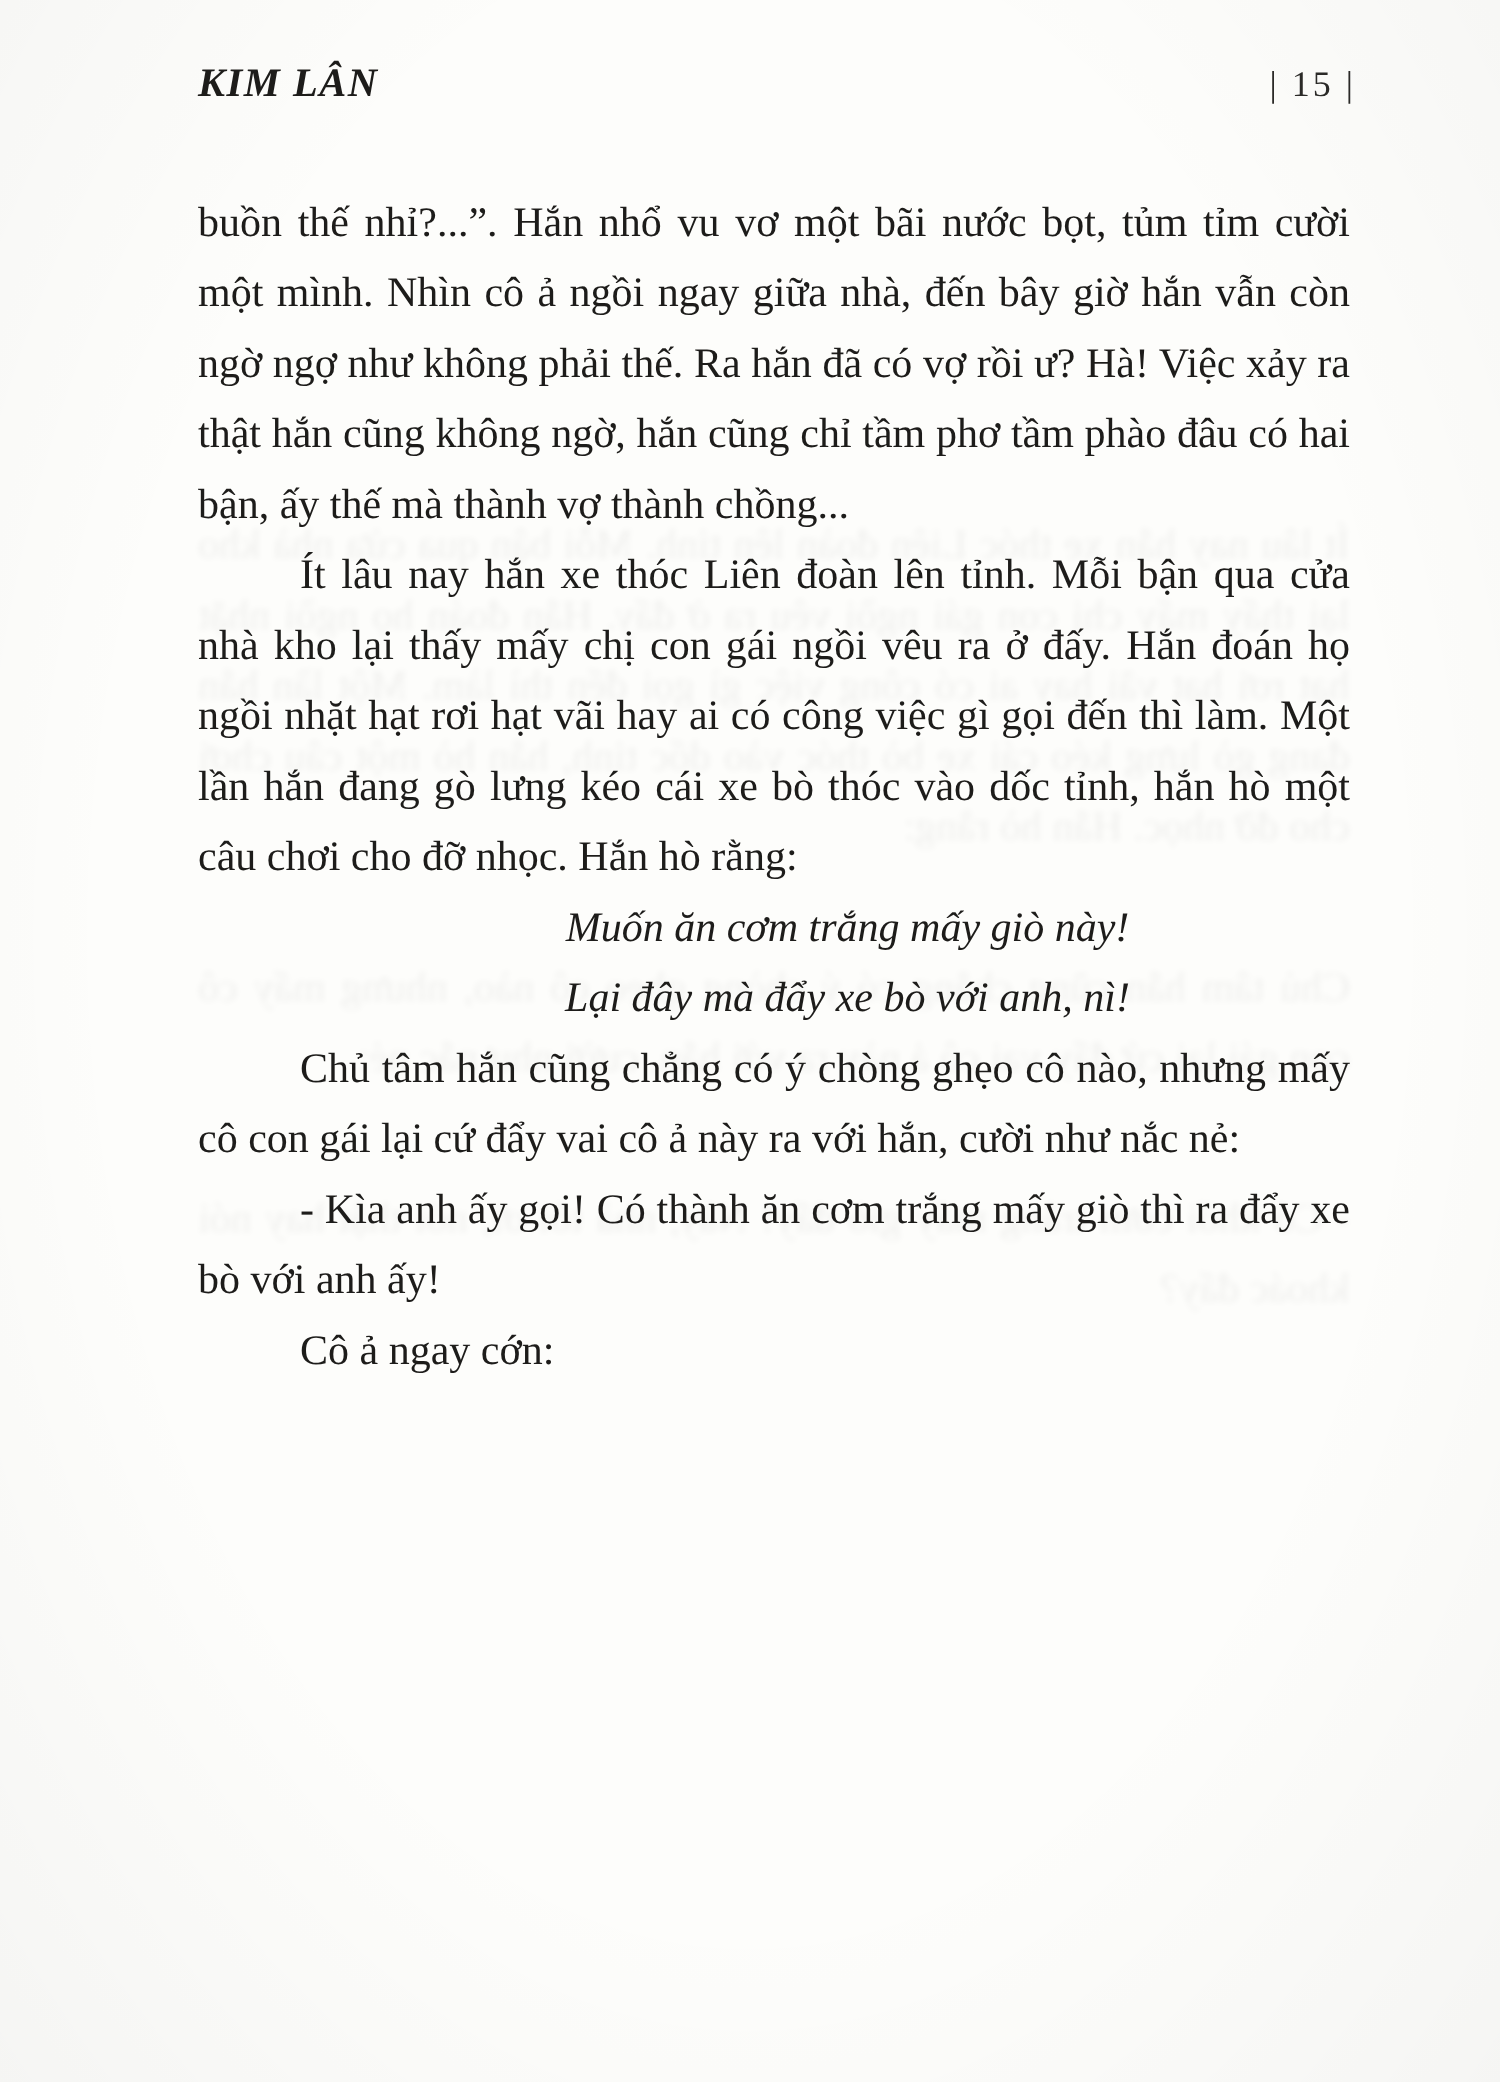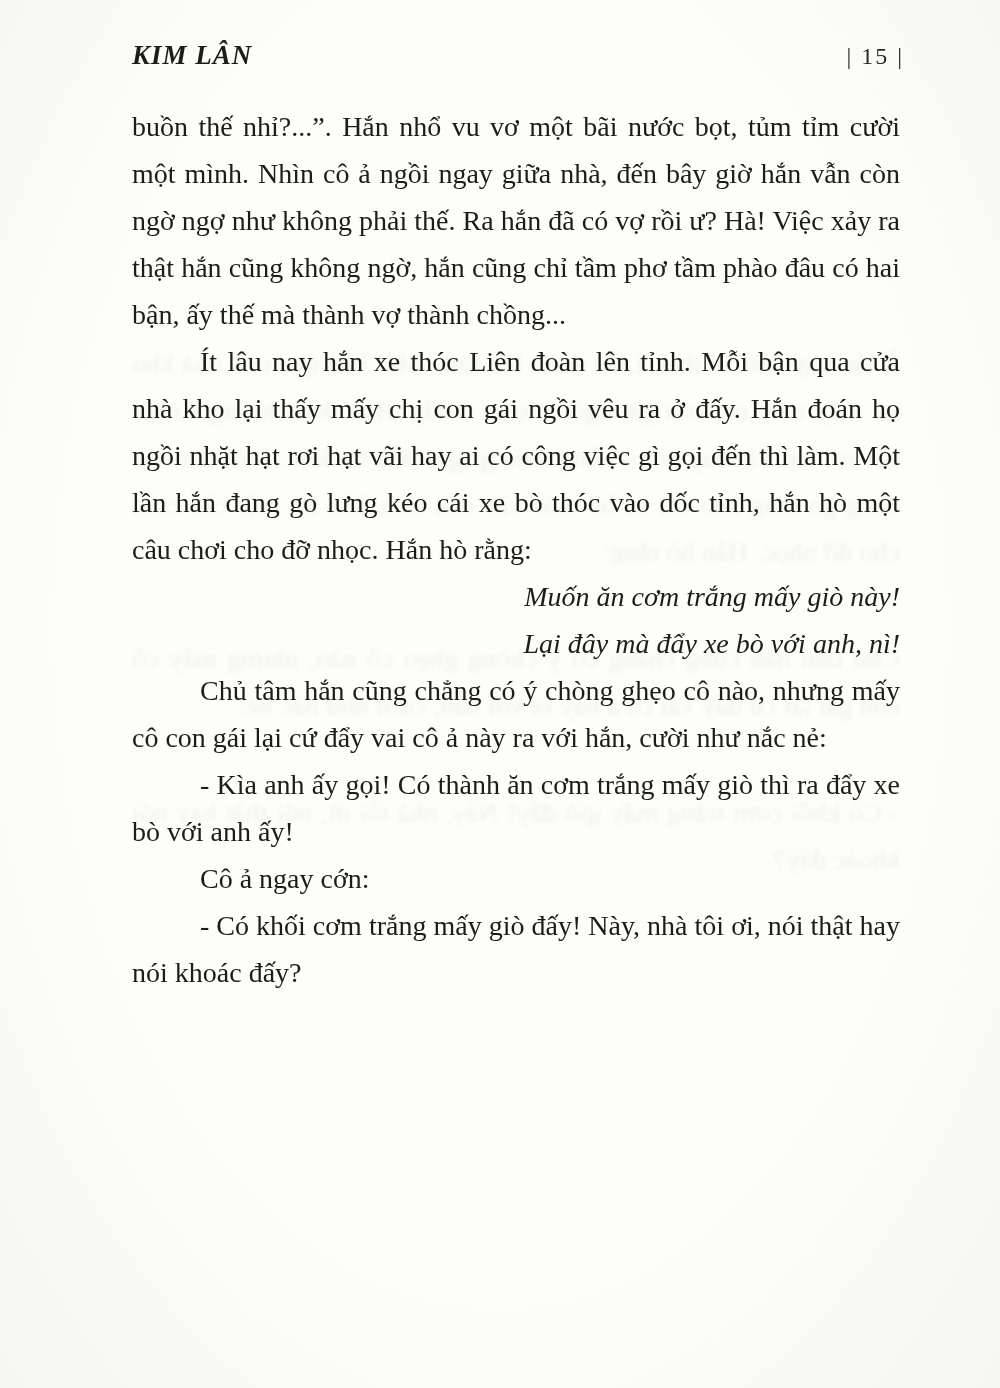--- a/index.html
+++ b/index.html
@@ -39,39 +39,39 @@
     letter-spacing: 1px;
   }
   .pageno {
     font-size: 24px;
     color: #2b2a28;
     letter-spacing: 2px;
   }
   .body-text {
     position: relative;
     z-index: 2;
-    margin-top: 32px;
+    margin-top: 54px;
     padding: 0 100px 0 132px;
     font-size: 28px;
     line-height: 47px;
   }
   .para {
     margin: 0;
     text-align: justify;
     text-justify: inter-word;
   }
   .indent {
     text-indent: 68px;
     font-family: Liberation Serif, serif;
   }
   .verse {
     margin: 0;
     font-style: italic;
     padding-left: 98px;
-    text-align: right;
+    text-align: center;
   }
   
   .ghost {
     position: absolute;
     top: 340px;
     left: 0;
     width: 1000px;
     padding: 0 132px 0 100px;
     box-sizing: border-box;
     font-size: 28px;
@@ -97,21 +97,20 @@
   </div>
 
   <div class="body-text">
     <p class="para">buồn thế nhỉ?...”. Hắn nhổ vu vơ một bãi nước bọt, tủm tỉm cười một mình. Nhìn cô ả ngồi ngay giữa nhà, đến bây giờ hắn vẫn còn ngờ ngợ như không phải thế. Ra hắn đã có vợ rồi ư? Hà! Việc xảy ra thật hắn cũng không ngờ, hắn cũng chỉ tầm phơ tầm phào đâu có hai bận, ấy thế mà thành vợ thành chồng...</p>
     <p class="para indent">Ít lâu nay hắn xe thóc Liên đoàn lên tỉnh. Mỗi bận qua cửa nhà kho lại thấy mấy chị con gái ngồi vêu ra ở đấy. Hắn đoán họ ngồi nhặt hạt rơi hạt vãi hay ai có công việc gì gọi đến thì làm. Một lần hắn đang gò lưng kéo cái xe bò thóc vào dốc tỉnh, hắn hò một câu chơi cho đỡ nhọc. Hắn hò rằng:</p>
     <p class="verse">Muốn ăn cơm trắng mấy giò này!</p>
     <p class="verse">Lại đây mà đẩy xe bò với anh, nì!</p>
     <p class="para indent">Chủ tâm hắn cũng chẳng có ý chòng ghẹo cô nào, nhưng mấy cô con gái lại cứ đẩy vai cô ả này ra với hắn, cười như nắc nẻ:</p>
     <p class="para indent">- Kìa anh ấy gọi! Có thành ăn cơm trắng mấy giò thì ra đẩy xe bò với anh ấy!</p>
     <p class="para indent">Cô ả ngay cớn:</p>
-    <p class="para indent">- Có khối cơm trắng mấy giò đấy! Này, nhà tôi ơi, nói thật hay nói khoác đấy?</p>
   </div>
 
   <div class="ghost" aria-hidden="true">
     <p>Ít lâu nay hắn xe thóc Liên đoàn lên tỉnh. Mỗi bận qua cửa nhà kho lại thấy mấy chị con gái ngồi vêu ra ở đấy. Hắn đoán họ ngồi nhặt hạt rơi hạt vãi hay ai có công việc gì gọi đến thì làm. Một lần hắn đang gò lưng kéo cái xe bò thóc vào dốc tỉnh, hắn hò một câu chơi cho đỡ nhọc. Hắn hò rằng:</p>
     <p>Chủ tâm hắn cũng chẳng có ý chòng ghẹo cô nào, nhưng mấy cô con gái lại cứ đẩy vai cô ả này ra với hắn, cười như nắc nẻ:</p>
     <p>- Có khối cơm trắng mấy giò đấy! Này, nhà tôi ơi, nói thật hay nói khoác đấy?</p>
   </div>
 
 </div>
 

